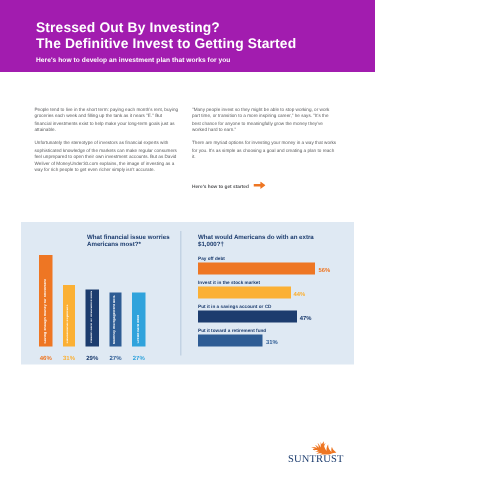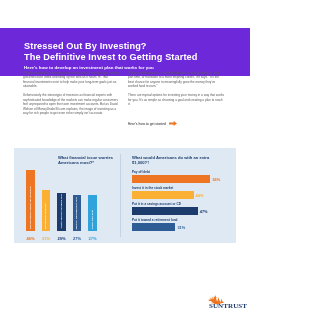--- a/index.html
+++ b/index.html
@@ -5,21 +5,21 @@
   html,body{margin:0;padding:0;}
   body{
     width:250px;height:323px;overflow:hidden;background:#ffffff;
     font-family:"Liberation Sans",sans-serif;-webkit-font-smoothing:antialiased;
   }
   .page{position:relative;width:250px;height:323px;background:#fff;}
 
   
   .header{
     position:absolute;left:0;top:0;width:288px;height:62px;
-    background:#6d28d9;overflow:hidden;margin-top:28px;
+    background:#a21caf;overflow:hidden;
   }
   .header-curve{
     position:absolute;left:-30px;bottom:-26px;width:310px;height:40px;
     background:#ffffff;border-radius:50%/100% 100% 0 0;
     transform:rotate(180deg);
   }
   .h-title{
     position:absolute;left:24px;top:13px;width:210px;
     color:#ffffff;font-size:9.2px;line-height:10.6px;font-weight:bold;
     letter-spacing:.1px;
@@ -89,22 +89,22 @@
     margin-bottom:1.2px;letter-spacing:.02px;
   }
   .hbar-wrap{display:flex;align-items:center;gap:2px;}
   .hbar{height:8.2px;}
   .hbar-pct{font-size:3.9px;font-weight:bold;white-space:nowrap;}
 
   
   .logo{position:absolute;left:192px;top:290px;width:46px;height:24px;}
   .logo-mark{position:absolute;left:13px;top:0;width:20px;height:11px;}
   .logo-text{
-    position:absolute;left:13px;top:11.5px;width:46px;text-align:center;
-    font-family:"Liberation Serif",serif;font-weight:bold;
+    position:absolute;left:0;top:11.5px;width:46px;
+    font-family:"Liberation Serif",serif;font-weight:normal;
     font-size:7px;letter-spacing:.1px;color:#1c3c6e;
   }
 </style>
 </head>
 <body>
 
 <div class="page">
 
   <div class="header">
     <div class="h-title">

